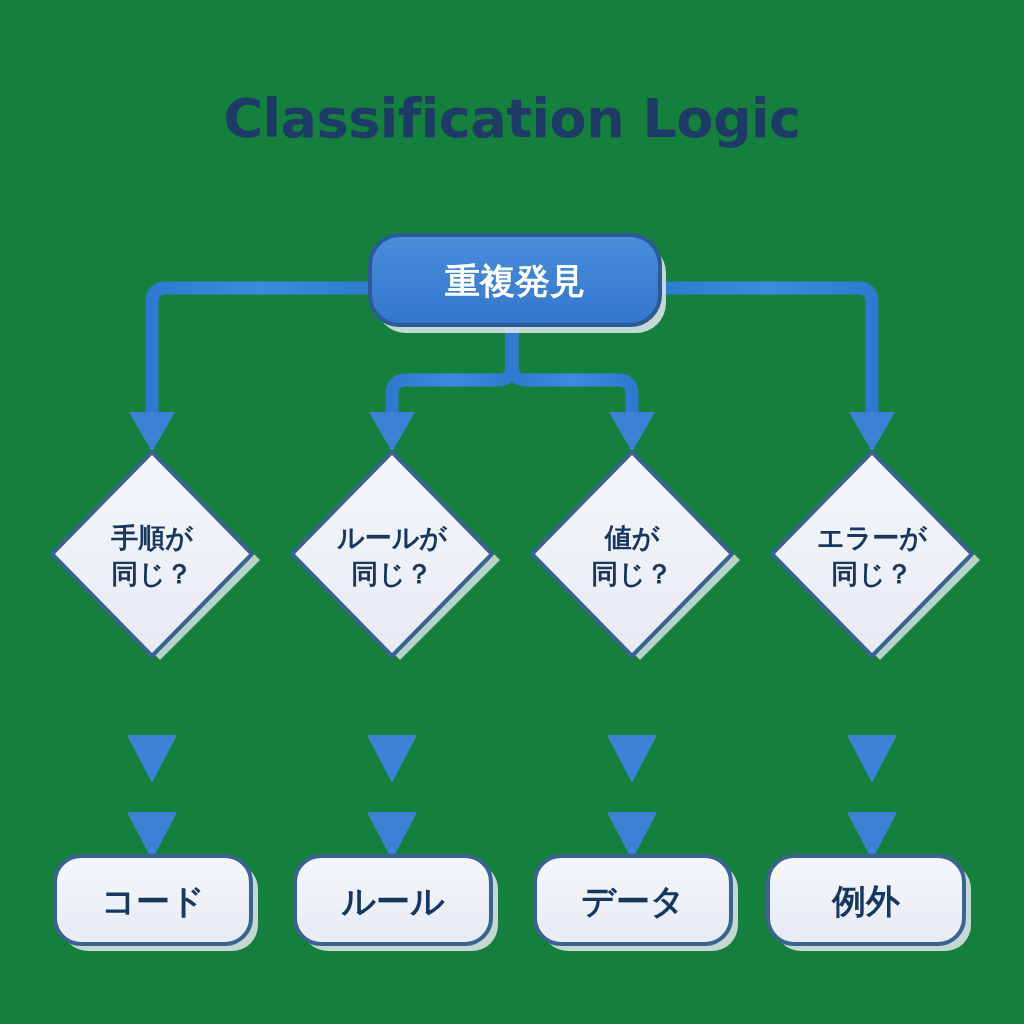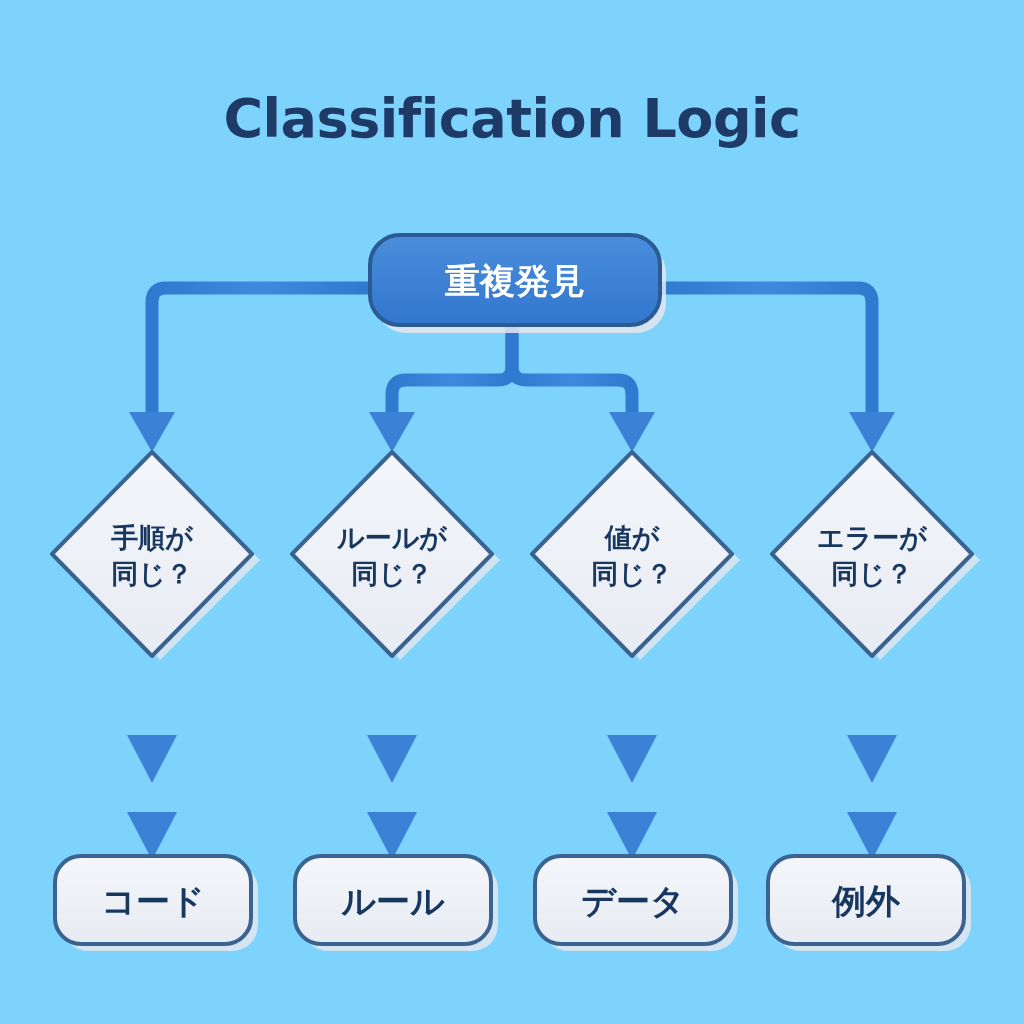--- a/index.html
+++ b/index.html
@@ -11,21 +11,21 @@
   body {
     width: 1024px;
     height: 1024px;
     overflow: hidden;
     font-family: "DejaVu Sans", "Liberation Sans", sans-serif;
   }
   #canvas {
     position: relative;
     width: 1024px;
     height: 1024px;
-    background: #7dd3fc;
+    background: #15803d;
   }
   #flowchart {
     position: absolute;
     inset: 0;
     width: 1024px;
     height: 1024px;
     display: block;
   }
   .chart-title {
     font-family: "DejaVu Sans", "Liberation Sans", sans-serif;

